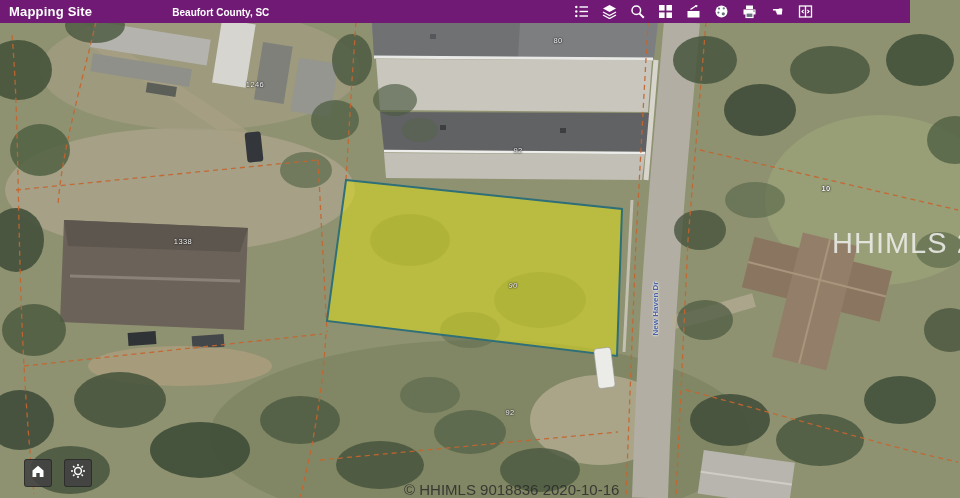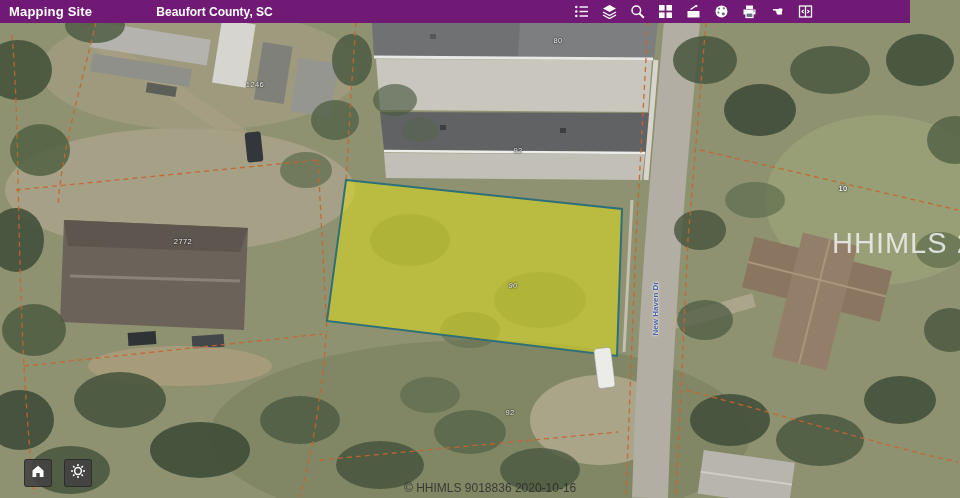--- a/index.html
+++ b/index.html
@@ -2,36 +2,36 @@
 <html><head>
 <meta charset="utf-8">
 <style>
   html,body{margin:0;padding:0;background:#222;}
   .app{position:relative;width:960px;height:498px;overflow:hidden;
        font-family:"Liberation Sans",sans-serif;background:#8f9271;}
   
   .header{position:absolute;left:0;top:0;width:910px;height:23px;
           background:#701a75;display:flex;align-items:center;z-index:50;}
   .app-title{color:#fff;font-size:13px;font-weight:bold;margin-left:9px;letter-spacing:.2px;}
-  .app-subtitle{color:#fff;font-size:12px;font-weight:bold;margin-left:64px;margin-top:1px;}
+  .app-subtitle{color:#fff;font-size:10px;font-weight:bold;margin-left:80px;margin-top:1px;}
   .toolbar{position:absolute;right:96px;top:0;height:23px;display:flex;align-items:center;gap:11px;}
   .tbtn{width:17px;height:17px;display:flex;align-items:center;justify-content:center;cursor:pointer;}
   .tbtn svg{display:block;}
   
   .map{position:absolute;inset:0;}
   .map svg{position:absolute;left:0;top:0;}
   .plabel{position:absolute;transform:translate(-50%,-50%);color:#fff;
           font-size:7.5px;letter-spacing:.4px;white-space:nowrap;
           text-shadow:0 0 2px rgba(0,0,0,.95),0 0 1px rgba(0,0,0,.9);z-index:10;}
   .street-label{position:absolute;left:609px;top:304px;width:92px;text-align:center;
           transform:rotate(-90deg);color:#4a62a8;font-size:8px;font-weight:bold;z-index:9;
           text-shadow:0 0 2px rgba(255,255,255,.95),0 0 3px rgba(255,255,255,.8);}
   .watermark{position:absolute;left:832px;top:227px;font-size:29px;color:rgba(234,234,230,.9);
           white-space:nowrap;z-index:12;letter-spacing:1px;}
-  .copyright{position:absolute;left:404px;top:481px;font-size:12px;color:rgba(40,40,40,.82);
+  .copyright{position:absolute;left:404px;top:481px;font-size:15px;color:rgba(40,40,40,.82);
           white-space:nowrap;z-index:12;}
   
   .corner-buttons{position:absolute;left:24px;top:459px;display:flex;gap:12px;z-index:40;}
   .cbtn{width:26px;height:26px;background:rgba(66,66,66,.88);border:1px solid rgba(30,30,30,.6);
         border-radius:3px;display:flex;align-items:center;justify-content:center;cursor:pointer;}
 </style>
 </head>
 <body>
 
 <div class="app">
@@ -153,22 +153,22 @@
       <rect x="596" y="348" width="17" height="40" rx="3" fill="#ebebe8" stroke="#9b9b94" stroke-width=".6" transform="rotate(-7 604 368)"></rect>
     </svg>
 
     <div class="street-label">New Haven Dr</div>
     <div>
         <div class="plabel" style="left: 255px; top: 47px; margin-top: 37px;">1246</div>
         <div class="plabel" style="left: 558px; top: 40px;">80</div>
         <div class="plabel" style="left: 518px; top: 150px;">92</div>
         <div class="plabel" style="left: 513px; top: 285px; font-style: italic;">90</div>
         <div class="plabel" style="left: 510px; top: 412px;">92</div>
-        <div class="plabel" style="left: 183px; top: 241px;">2772</div>
-        <div class="plabel" style="left: 843px; top: 188px; font-weight: bold;">10</div>
+        <div class="plabel" style="left: 183px; top: 241px;">1338</div>
+        <div class="plabel" style="left: 826px; top: 188px; font-weight: bold;">10</div>
       </div>
     <div class="watermark">HHIMLS 202</div>
     <div class="copyright">© HHIMLS  9018836  2020-10-16</div>
   </div>
 
   <div class="header">
     <div class="app-title">Mapping Site</div>
     <div class="app-subtitle">Beaufort County, SC</div>
     <div class="toolbar">
       <span class="tbtn">

